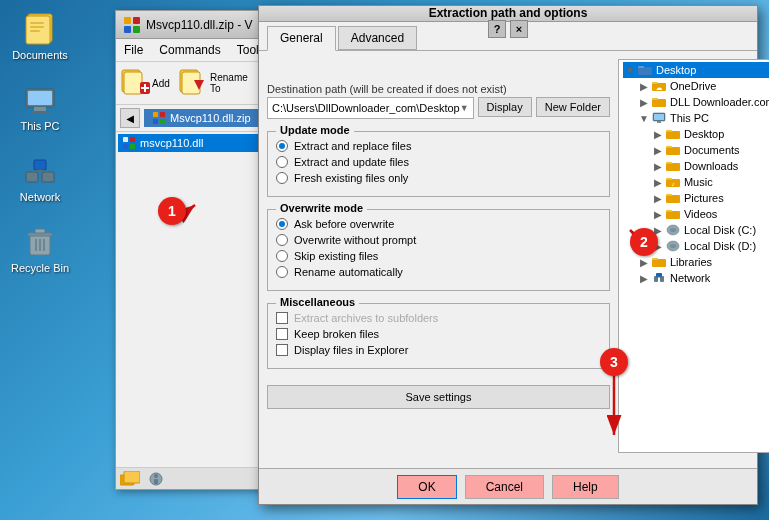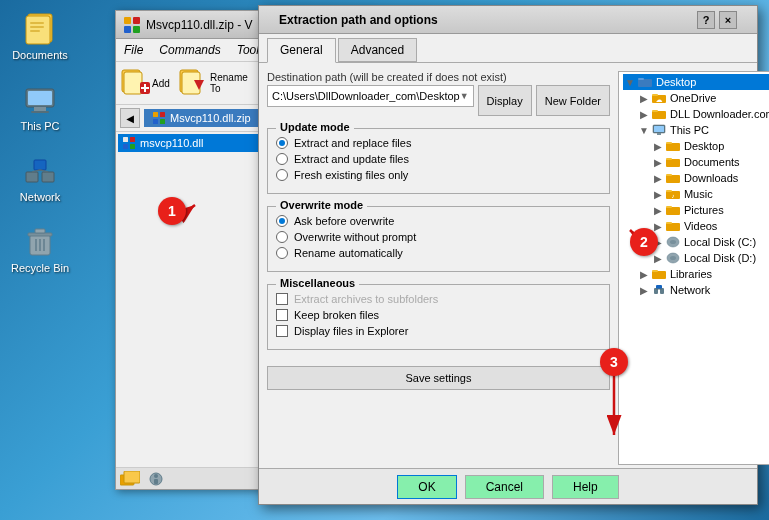--- a/index.html
+++ b/index.html
@@ -79,21 +79,20 @@
       background: #f0f0f0;
       border-bottom: 1px solid #ccc;
       padding: 2px 4px;
       display: flex;
       gap: 8px;
     }
     .winrar-menu-item {
       padding: 2px 4px;
       cursor: pointer;
       font-size: 12px;
-      font-style: italic;
     }
     .winrar-toolbar {
       display: flex;
       align-items: center;
       padding: 4px;
       border-bottom: 1px solid #ccc;
       gap: 8px;
     }
     .toolbar-btn {
       display: flex;
@@ -174,26 +173,27 @@
       left: 258px;
       top: 5px;
       width: 500px;
       height: 500px;
       background: #f0f0f0;
       border: 1px solid #888;
       box-shadow: 4px 4px 12px rgba(0,0,0,0.5);
     }
     .dialog-titlebar {
       background: linear-gradient(to bottom, #ddd 0%, #c8c8c8 100%);
-      height: 28px;
-      display: flex;
-      align-items: center;
-      padding: 0 20px;
+      height: 16px;
+      display: flex;
+      align-items: center;
+      padding: 0 9px;
       border-bottom: 1px solid #999;
       user-select: none;
+      flex-direction: column;
     }
     .dialog-title-text {
       flex: 1;
       font-size: 12px;
       font-weight: bold;
     }
     .dialog-title-buttons {
       display: flex;
       gap: 4px;
     }
@@ -242,20 +242,21 @@
       flex: 1;
       display: flex;
       flex-direction: column;
       gap: 6px;
     }
 
     .dest-label {
       font-size: 11px;
       color: #333;
       margin-bottom: 2px;
+      margin-top: 24px;
     }
     .dest-path-row {
       display: flex;
       gap: 4px;
       margin-bottom: 6px;
     }
     .dest-path-combo {
       flex: 1;
       height: 22px;
       border: 1px solid #aaa;
@@ -265,21 +266,21 @@
       display: flex;
       align-items: center;
       justify-content: space-between;
     }
     .combo-arrow {
       font-size: 9px;
       color: #666;
     }
     .dest-btn {
       padding: 2px 8px;
-      height: 31px;
+      height: 20px;
       background: #e0e0e0;
       border: 1px solid #aaa;
       cursor: pointer;
       font-size: 11px;
       white-space: nowrap;
       text-align: center;
     }
 
     .section-box {
       border: 1px solid #aaa;
@@ -404,21 +405,21 @@
       height: 36px;
       background: #e8e8e8;
       border-top: 1px solid #aaa;
       display: flex;
       align-items: center;
       justify-content: center;
       gap: 8px;
     }
     .footer-btn {
       padding: 4px 20px;
-      background: #86efac;
+      background: #fca5a5;
       border: 1px solid #aaa;
       cursor: pointer;
       font-size: 12px;
     }
     .footer-btn.primary {
       border: 1px solid #0078d7;
     }
 
     
     .annotation {
@@ -638,20 +639,24 @@
         <div class="radio-item">
           <div class="radio-input checked"></div>
           <span>Ask before overwrite</span>
         </div>
         <div class="radio-item">
           <div class="radio-input"></div>
           <span>Overwrite without prompt</span>
         </div>
         <div class="radio-item">
           <div class="radio-input"></div>
+          <span>Skip existing files</span>
+        </div>
+        <div class="radio-item">
+          <div class="radio-input"></div>
           <span>Rename automatically</span>
         </div>
       </div>
 
       <div class="section-box">
         <span class="section-label">Miscellaneous</span>
         <div class="checkbox-item">
           <div class="checkbox-input"></div>
           <span class="grayed">Extract archives to subfolders</span>
         </div>

